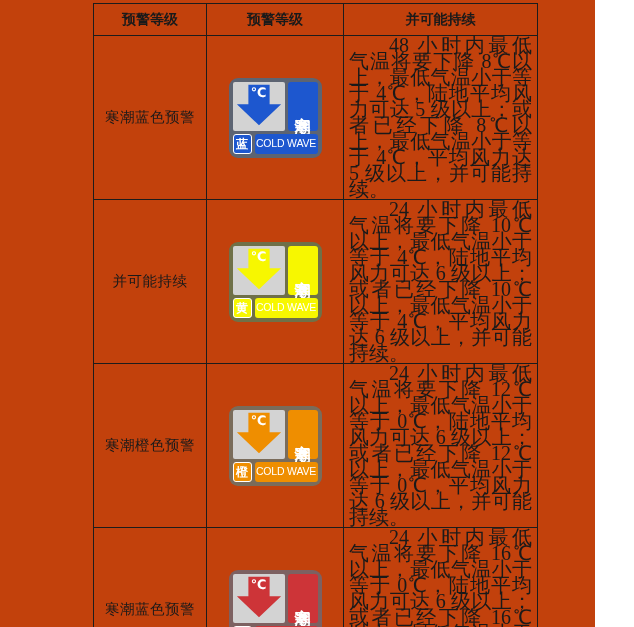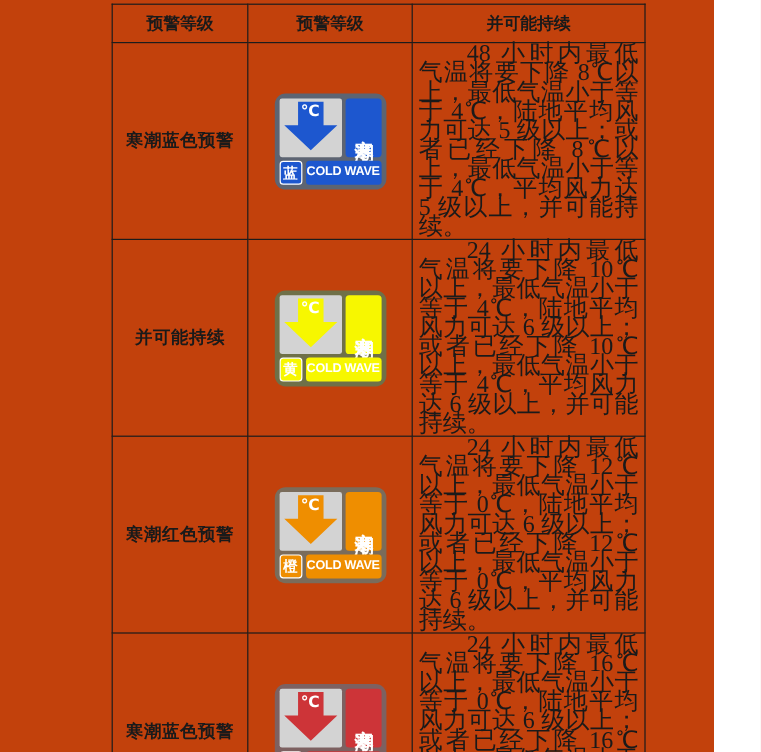--- a/index.html
+++ b/index.html
@@ -23,21 +23,21 @@
     padding:0;
   }
   col.c1{width:113px;} col.c2{width:137px;} col.c3{width:194px;}
   tr.hdr{height:32px;}
   .warning-table th{
     font-family:"Liberation Sans","DejaVu Sans",sans-serif;
     font-size:14px;font-weight:600;text-align:center;vertical-align:middle;
   }
   td.level-cell{
     font-family:"Liberation Sans","DejaVu Sans",sans-serif;
-    font-size:14.5px;font-weight:bold;
+    font-size:14.5px;font-weight:normal;
     text-align:center;vertical-align:middle;
     letter-spacing:0.5px;
   }
   td.sign-cell{vertical-align:middle;}
   td.std-cell{
     vertical-align:middle;
     font-size:20px;line-height:16px;
     text-align:justify;text-align-last:left;
     padding:1px 5px 2px 5px;
     text-indent:2em;
@@ -75,21 +75,21 @@
   .sign-bottom{height:20px;display:flex;gap:3px;flex:none;}
   .char-box{
     width:19px;flex:none;border-radius:3px;
     border:1px solid #fff;box-sizing:border-box;
     color:#fff;font-weight:bold;font-size:12px;
     font-family:"Liberation Sans","DejaVu Sans",sans-serif;
     display:flex;align-items:center;justify-content:center;line-height:1;
   }
   .cw-box{
     flex:1;border-radius:3px;
-    color:#fff;font-weight:bold;font-size:10.5px;
+    color:#fff;font-weight:normal;font-size:10.5px;
     font-family:"Liberation Sans","DejaVu Sans",sans-serif;
     display:flex;align-items:center;justify-content:center;
     letter-spacing:-0.2px;white-space:nowrap;line-height:1;
   }
 </style>
 </head>
 <body>
 
 <div class="page">
   <table class="warning-table">
@@ -144,21 +144,21 @@
             <div class="sign-bottom">
               <div class="char-box" style="background-color: rgb(247, 247, 0);">黄</div>
               <div class="cw-box" style="background-color: rgb(247, 247, 0);">COLD WAVE</div>
             </div>
           </div>
         </td>
         <td class="std-cell">24 小时内最低气温将要下降 10℃以上，最低气温小于等于 4℃，陆地平均风力可达 6 级以上；或者已经下降 10℃以上，最低气温小于等于 4℃，平均风力达 6 级以上，并可能持续。</td>
       </tr>
 
       <tr style="height:147px">
-        <td class="level-cell">寒潮红色预警</td>
+        <td class="level-cell">寒潮橙色预警</td>
         <td class="sign-cell">
           <div class="sign" style="background-color: rgb(122, 108, 91);">
             <div class="sign-top">
               <div class="arrow-box">
                 <svg viewBox="0 0 52 58" preserveAspectRatio="none">
                   <polygon points="14,1 38,1 38,28 51,28 26,57 1,28 14,28" fill="#ef8e00"></polygon>
                 </svg>
                 <span class="deg">℃</span>
               </div>
               <div class="name-box" style="background-color: rgb(239, 142, 0);">寒潮</div>

